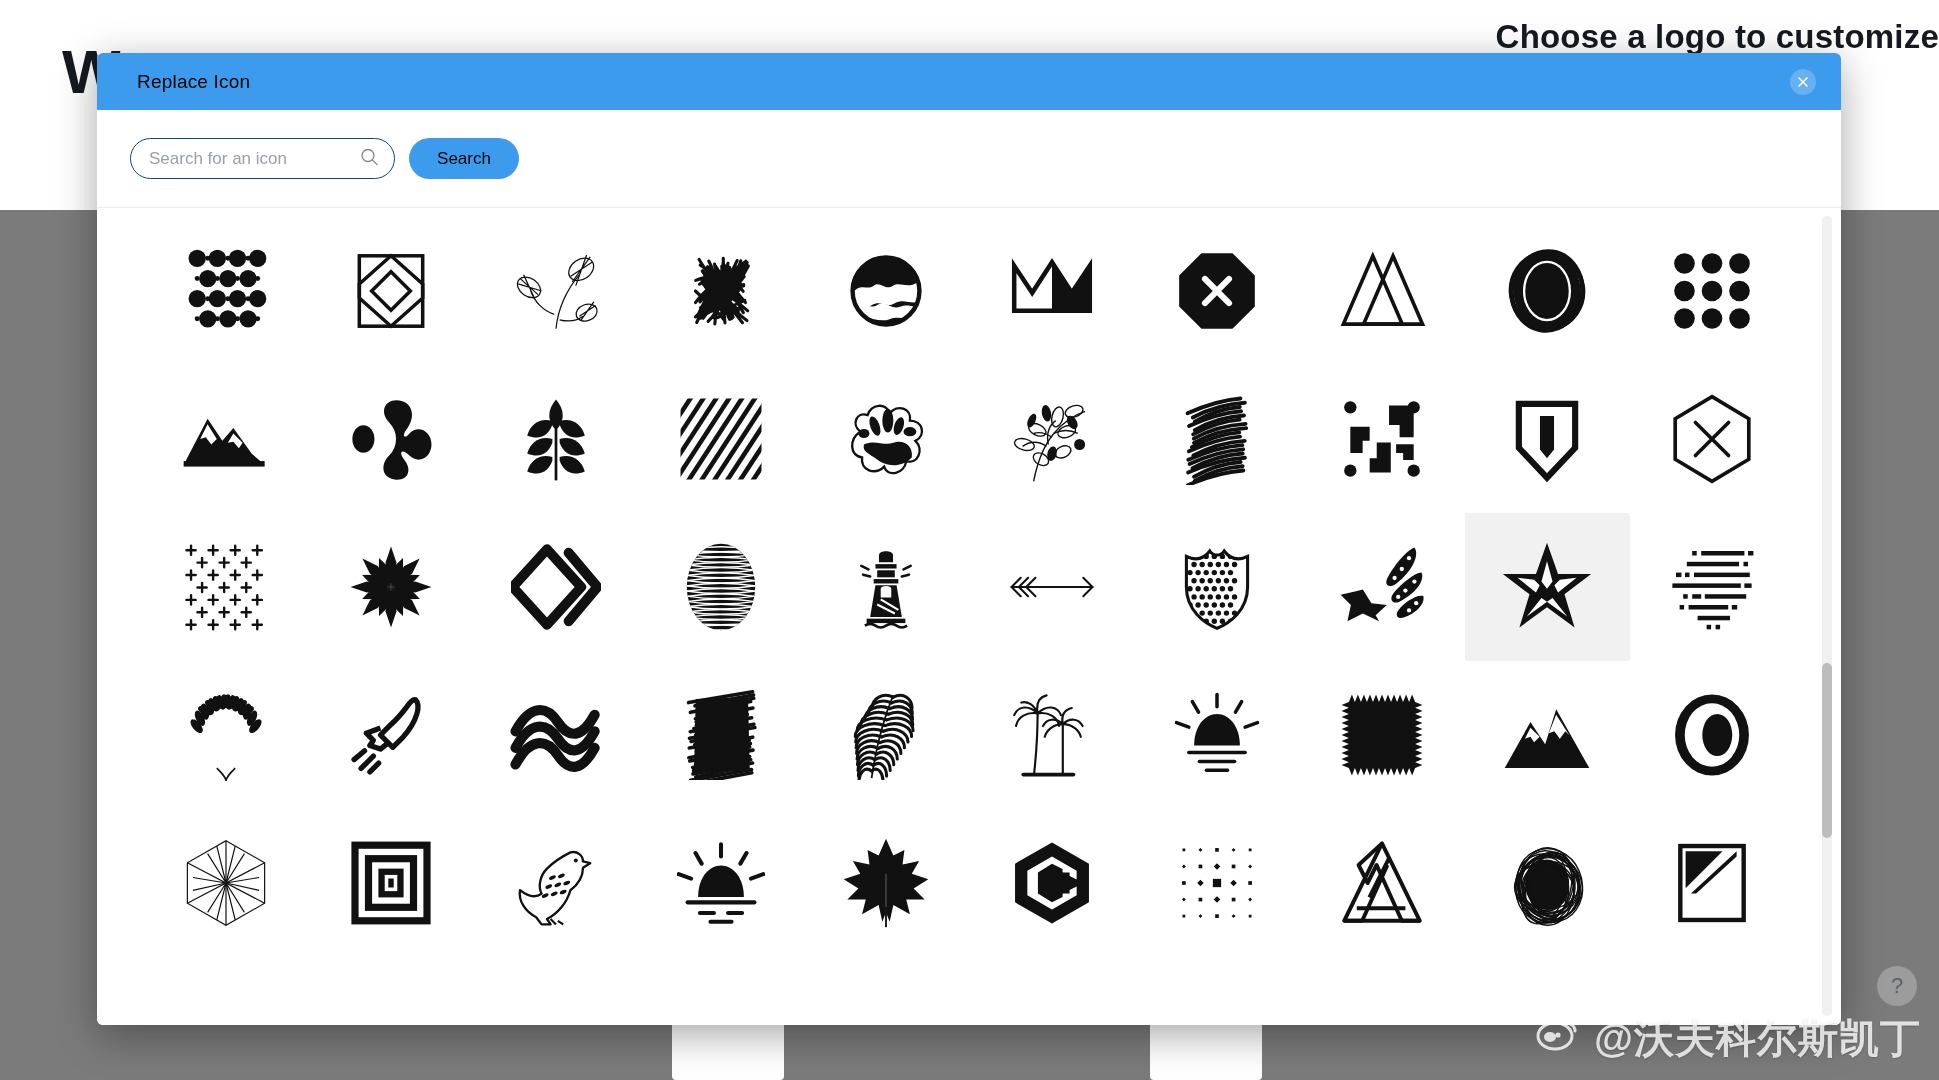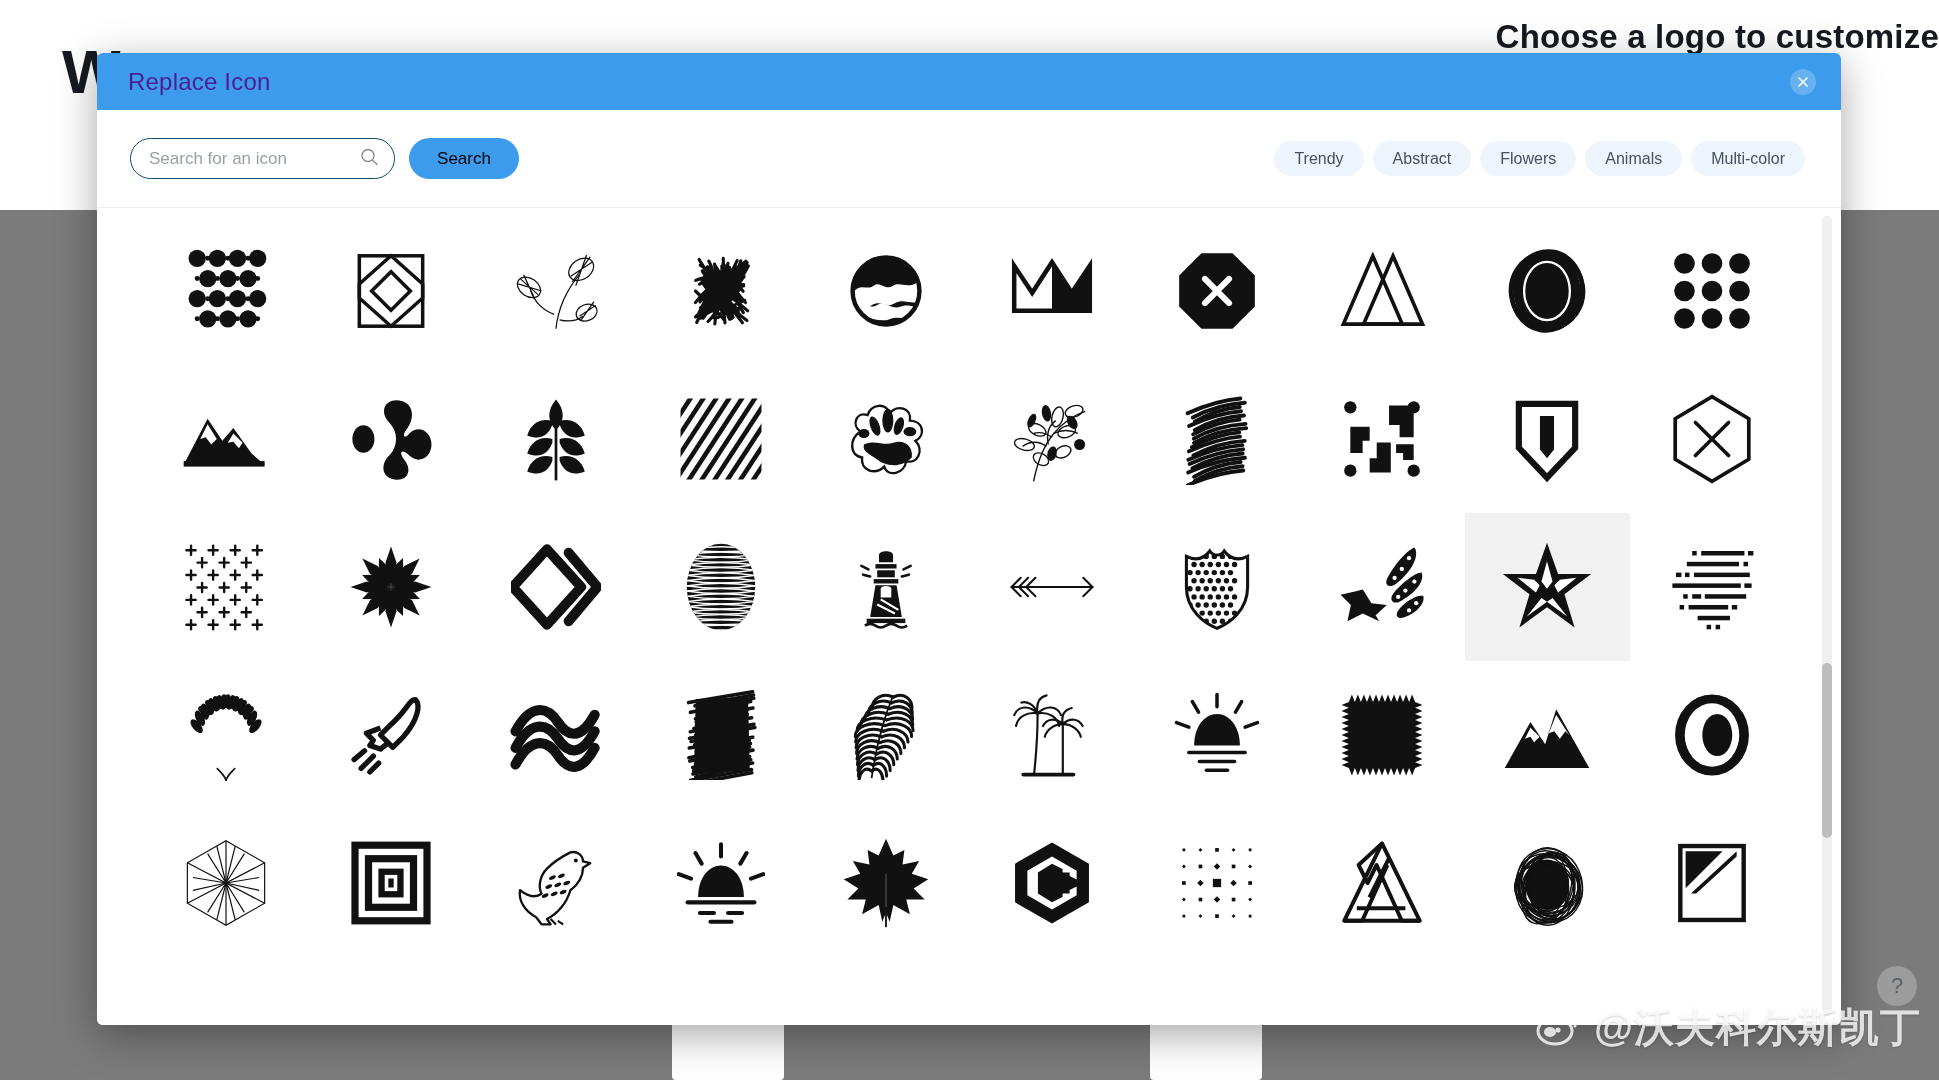--- a/index.html
+++ b/index.html
@@ -54,23 +54,23 @@
     box-shadow: 0 10px 40px rgba(0,0,0,.35);
     overflow: hidden;
   }
   #modal-titlebar {
     position: relative;
     height: 57px;
     background: #3d9bee;
     display: flex; align-items: center;
   }
   #modal-title {
-    margin-left: 31px;
-    color: #4c1d95;
-    font-size: 24px;
+    margin-left: 40px;
+    color: #000000;
+    font-size: 19px;
     letter-spacing: .2px;
   }
   #modal-close {
     position: absolute;
     right: 25px; top: 50%;
     transform: translateY(-50%);
     width: 26px; height: 26px;
     border-radius: 50%;
     background: rgba(255,255,255,.22);
     display: flex; align-items: center; justify-content: center;
@@ -166,22 +166,22 @@
     right: 9px; top: 455px;
     width: 10px; height: 175px;
     background: #bdbdbd;
     border-radius: 5px;
     cursor: pointer;
   }
 
   
   #watermark {
     position: absolute;
-    right: 18px; bottom: 25px;
-    display: flex; align-items: flex-end; gap: 12px;
+    right: 18px; bottom: 14px;
+    display: flex; align-items: flex-start; gap: 12px;
     color: rgba(255,255,255,.80);
     font-size: 40px;
     font-weight: bold;
     letter-spacing: 1px;
     pointer-events: none;
     text-shadow: 0 1px 2px rgba(0,0,0,.18);
   }
   #watermark .wb-logo { flex: none; }
   #help-bubble {
     position: absolute;
@@ -223,27 +223,20 @@
       <input id="search-input" type="text" placeholder="Search for an icon" style="">
       <span id="search-icon">
         <svg width="19" height="19" viewBox="0 0 19 19">
           <circle cx="8" cy="8" r="6" stroke="#7f868e" stroke-width="1.3" fill="none"></circle>
           <path d="M12.6 12.6 L17 17" stroke="#7f868e" stroke-width="1.3" stroke-linecap="round"></path>
         </svg>
       </span>
     </div>
     <button id="search-button">Search</button>
 
-    <div id="category-chips">
-      <div class="chip">Trendy</div>
-      <div class="chip">Abstract</div>
-      <div class="chip">Flowers</div>
-      <div class="chip">Animals</div>
-      <div class="chip">Multi-color</div>
-    </div>
   </div>
 
   <div id="icon-scroll">
     <div id="icon-grid">
         <div class="icon-cell">
           <span>
             <svg width="96" height="96" viewBox="0 0 100 100">
               <circle cx="20" cy="16" r="9" fill="#111111"></circle>
               <circle cx="41" cy="16" r="9" fill="#111111"></circle>
               <circle cx="62" cy="16" r="9" fill="#111111"></circle>

